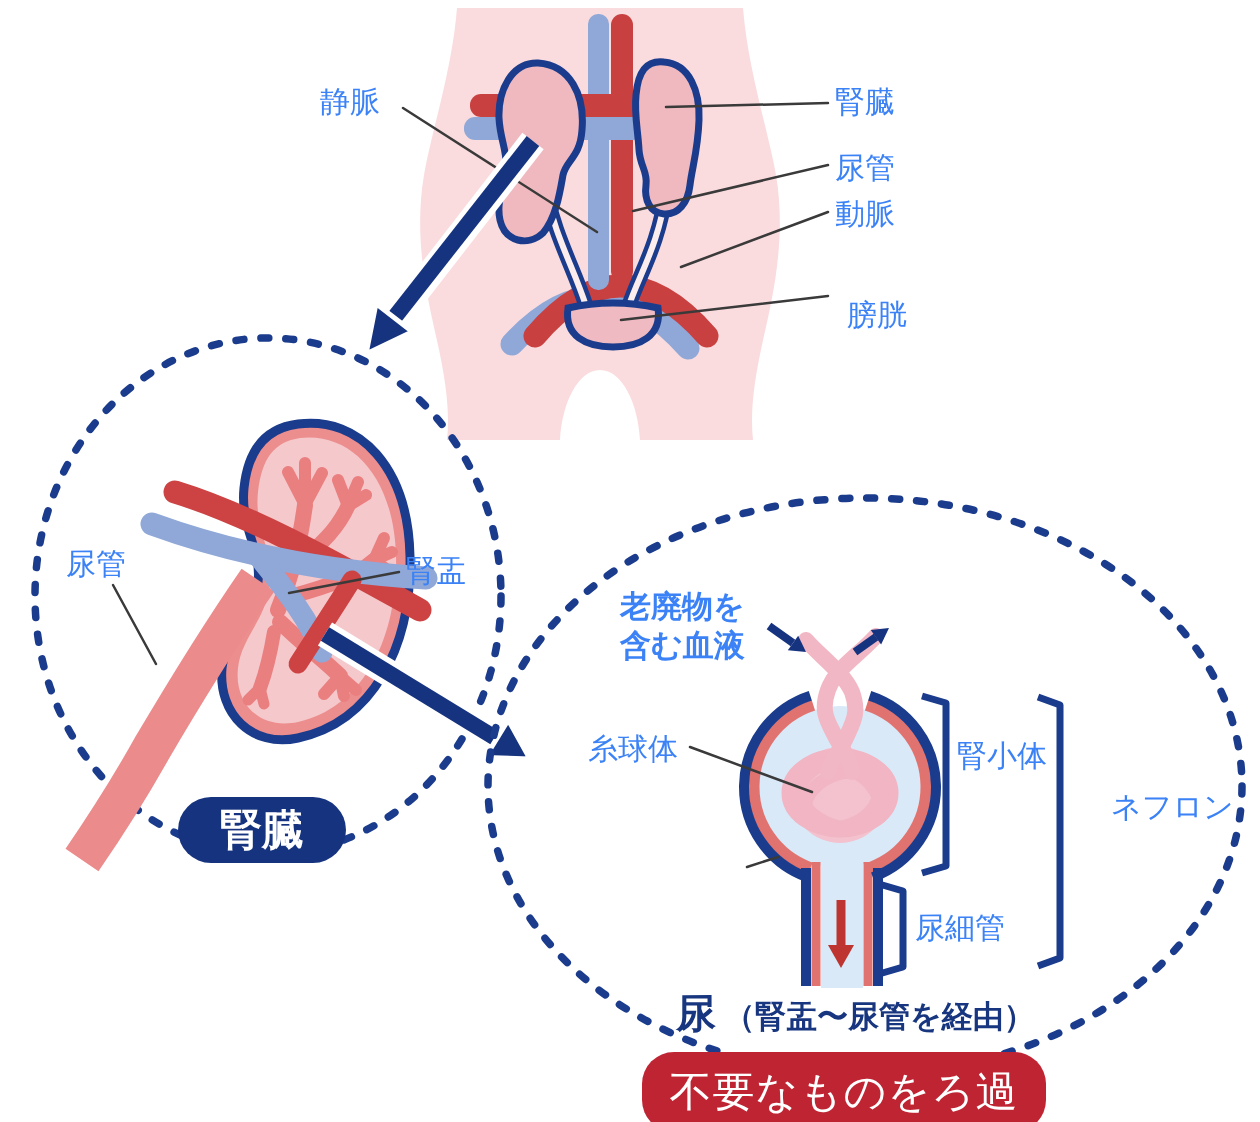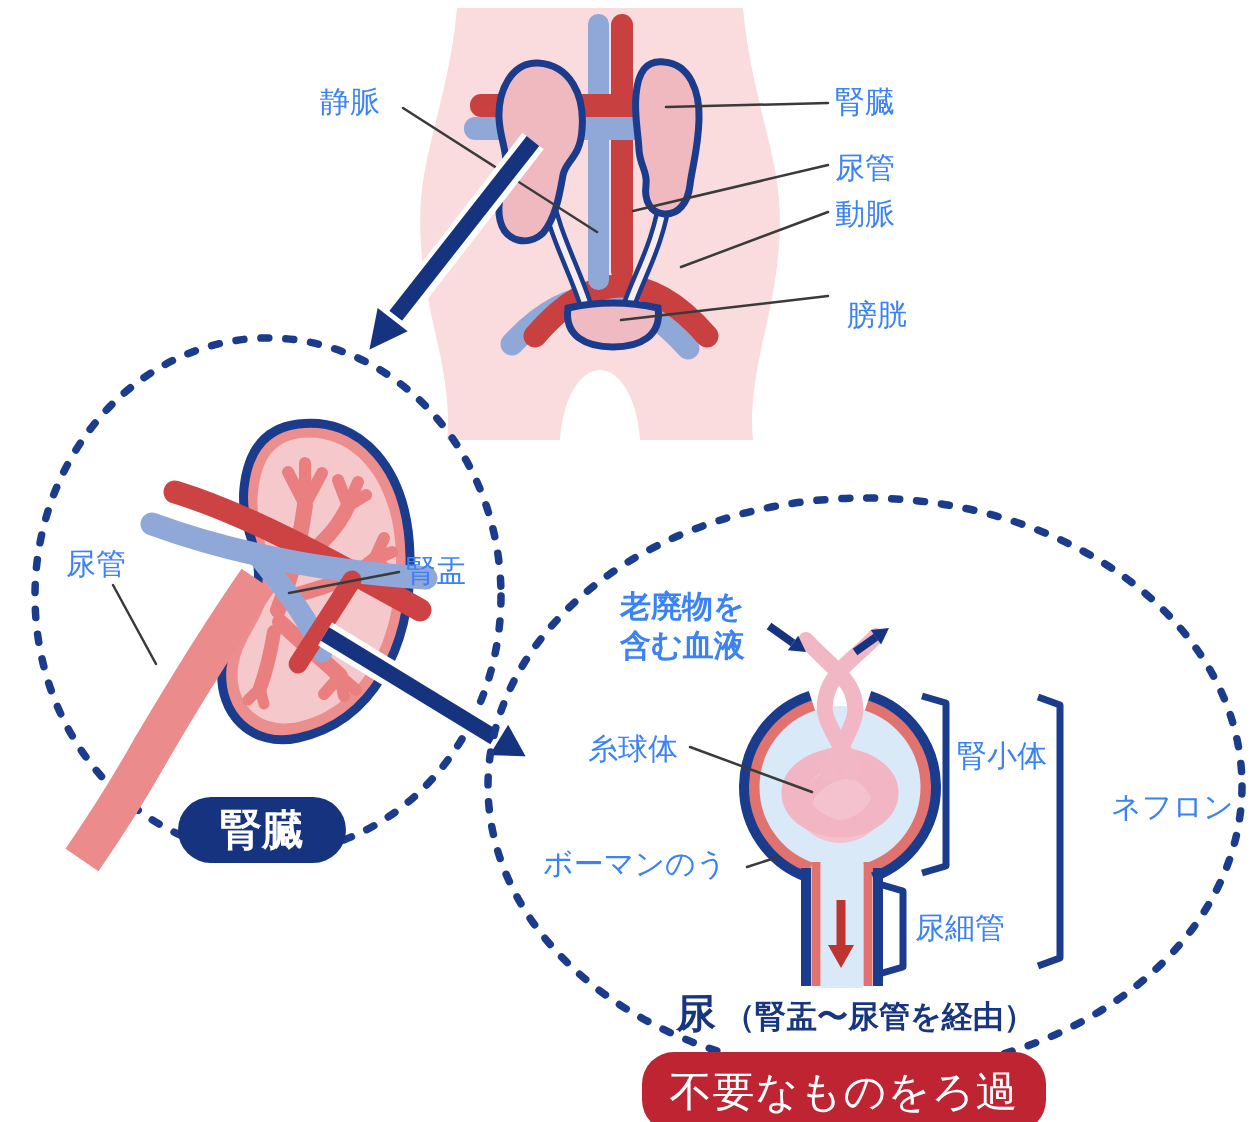--- a/index.html
+++ b/index.html
@@ -177,21 +177,20 @@
 <div class="lbl" style="left:406px;top:553px;">腎盂</div>
 
 <div class="badge navy" style="left:178px;top:797px;width:168px;height:66px;">腎臓</div>
 
 <div class="lbl bold" style="left:620px;top:587px;text-align:right;">
   <div>老廃物を</div>
   <div>含む血液</div>
 </div>
 
 <div class="lbl" style="left:588px;top:731px;">糸球体</div>
-<div class="lbl" style="left:543px;top:846px;">ボーマンのう</div>
 <div class="lbl" style="left:957px;top:738px;">腎小体</div>
 <div class="lbl" style="left:915px;top:910px;">尿細管</div>
 <div class="lbl" style="left:1083px;top:789px;margin-left:28px;">ネフロン</div>
 
 <div class="urine-row" style="left:676px;top:986px;">
   <span class="big">尿</span>
   <span class="note">（腎盂〜尿管を経由）</span>
 </div>
 
 <div class="badge red" style="left:642px;top:1052px;width:404px;height:80px;">不要なものをろ過</div>

